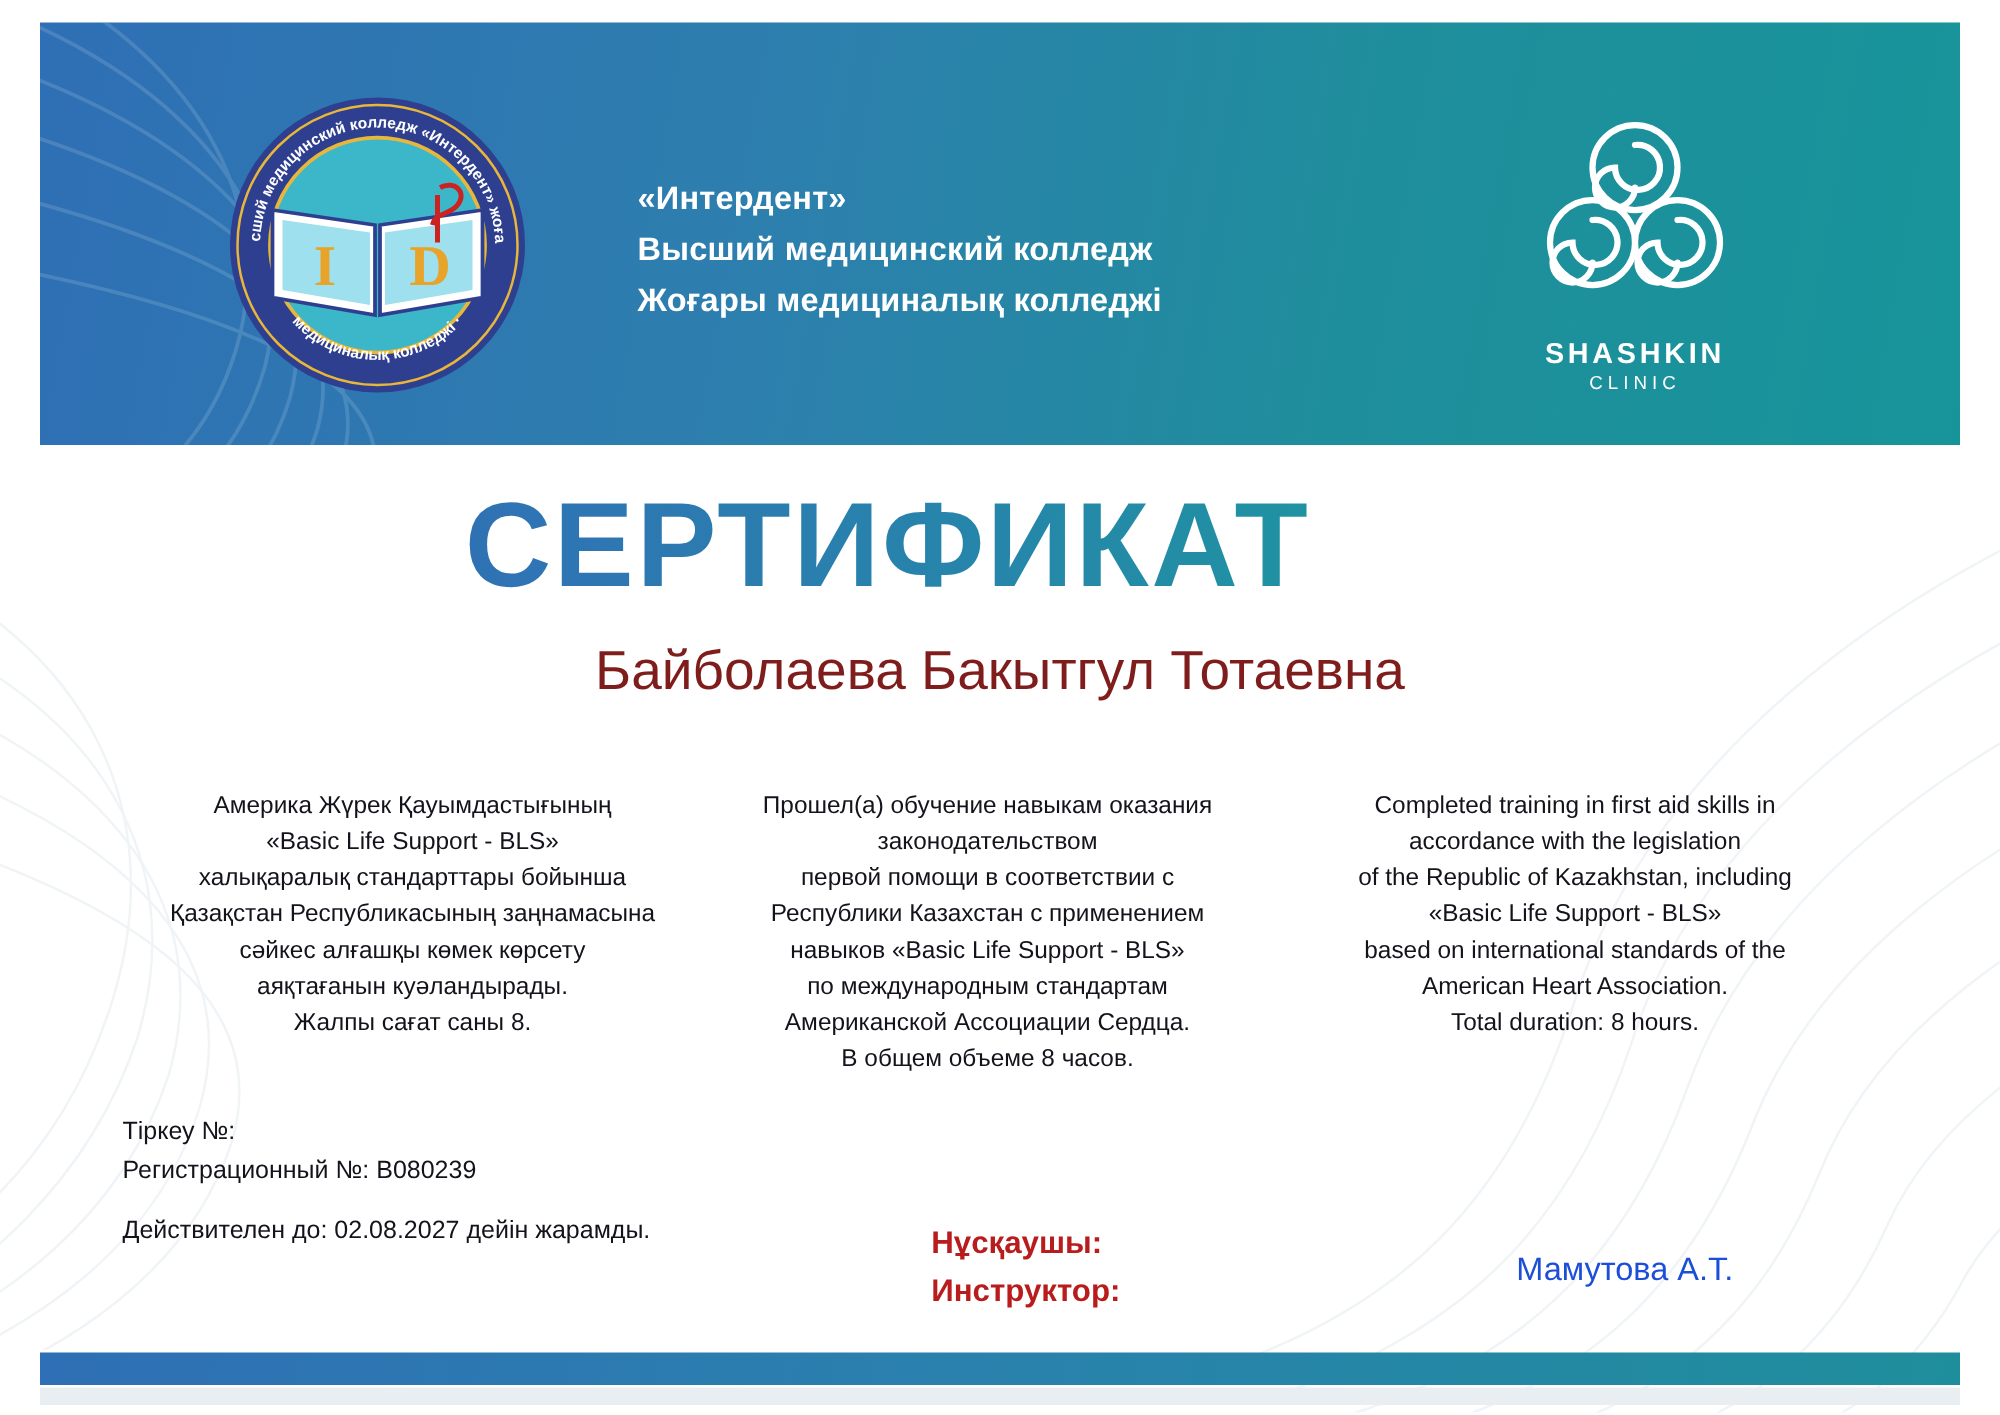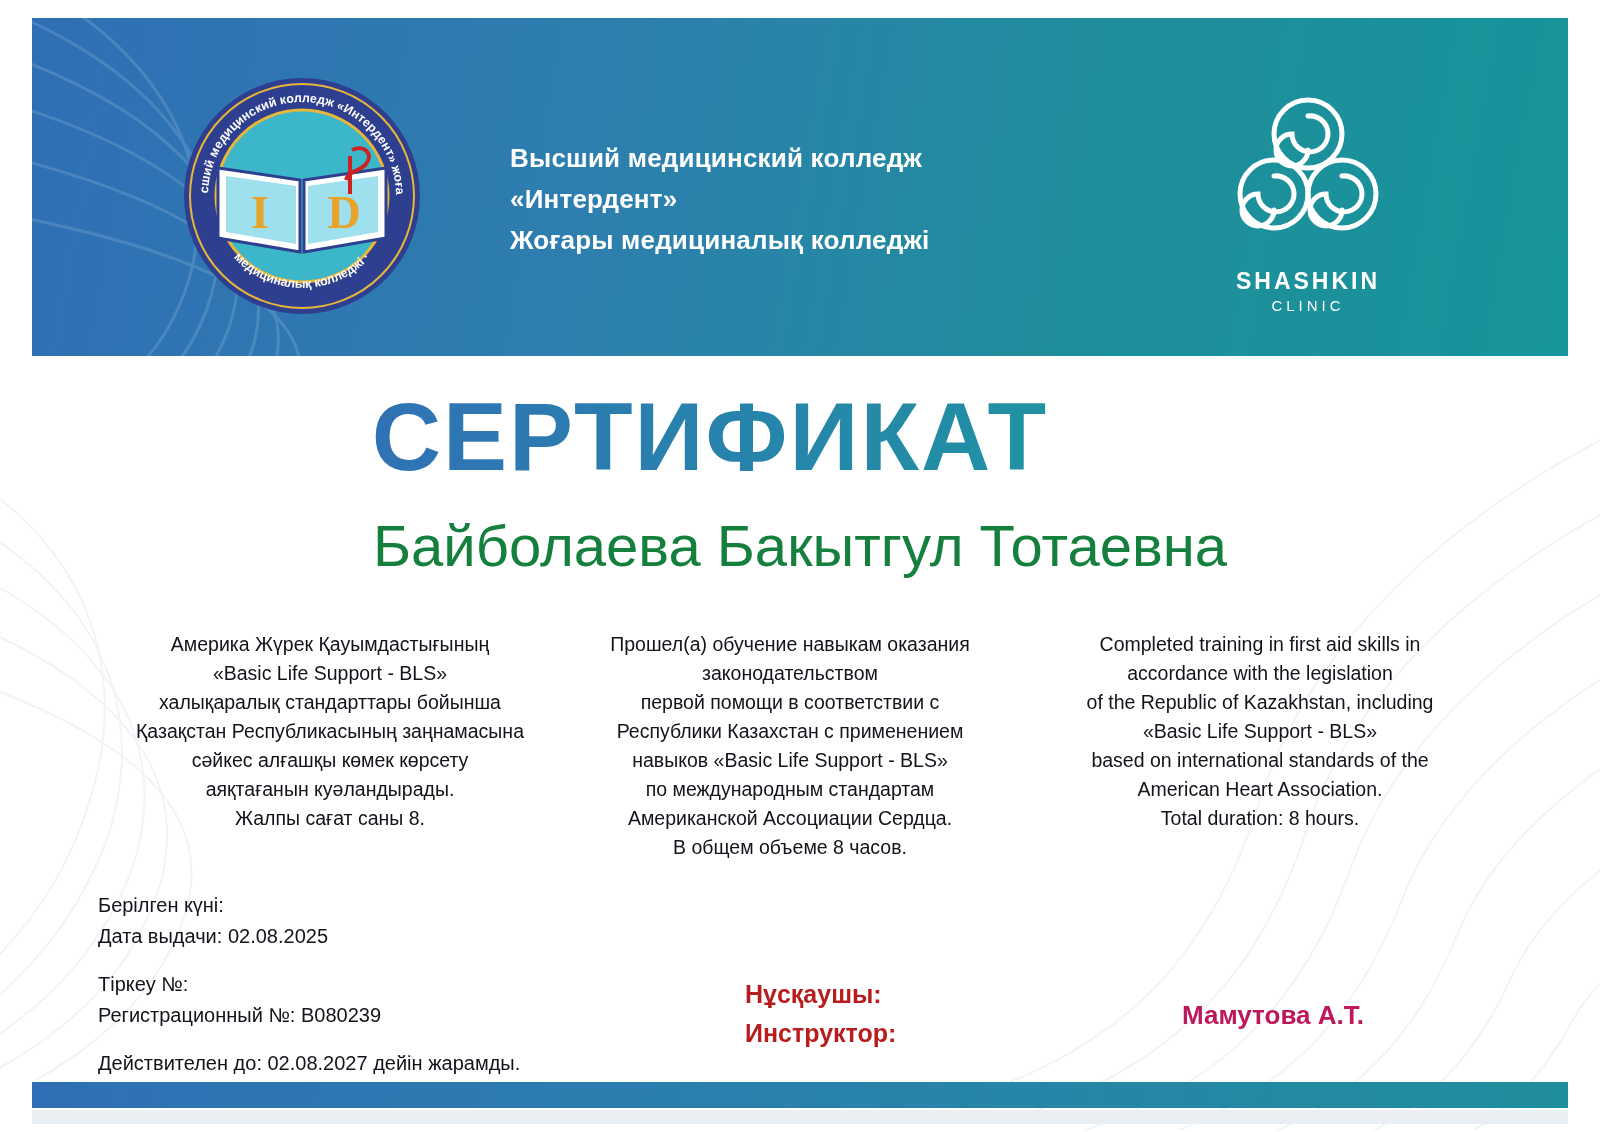--- a/index.html
+++ b/index.html
@@ -110,22 +110,22 @@
     -webkit-background-clip: text;
     background-clip: text;
     color: transparent;
   }
   .recipient {
     position: absolute;
     top: 512px;
     left: 0;
     width: 1600px;
     text-align: center;
-    font-size: 58px;
-    color: #15803d;
+    font-size: 44px;
+    color: #7f1d1d;
     font-weight: 500;
   }
   
   .columns {
     position: absolute;
     top: 630px;
     left: 130px;
     width: 1340px;
     display: flex;
     justify-content: space-between;
@@ -155,25 +155,25 @@
     position: absolute;
     left: 745px;
     top: 975px;
     font-size: 25px;
     font-weight: bold;
     line-height: 39px;
     color: #b91c1c;
   }
   .instructor-name {
     position: absolute;
-    left: 1182px;
+    left: 1213px;
     top: 1000px;
     font-size: 26px;
-    font-weight: bold;
-    color: #be185d;
+    font-weight: normal;
+    color: #1d4ed8;
   }
   
   .footer {
     position: absolute;
     left: 32px;
     bottom: 24px;
     width: 1536px;
     height: 26px;
     background: linear-gradient(95deg, #2f6fb5 0%, #2a80ae 45%, #1f8e9c 100%);
   }
@@ -247,22 +247,22 @@
         <path d="M44 100 L114 110 L114 168 L44 156 Z" fill="#9fe0ee"></path>
         <path d="M196 100 L126 110 L126 168 L196 156 Z" fill="#9fe0ee"></path>
         <text x="78" y="152" font-size="46" font-weight="bold" fill="#e8a42a" text-anchor="middle" font-family="Liberation Serif, serif">I</text>
         <text x="162" y="152" font-size="46" font-weight="bold" fill="#e8a42a" text-anchor="middle" font-family="Liberation Serif, serif">D</text>
         <path d="M170 74 C 182 68, 192 78, 184 88 C 178 96, 166 94, 164 104" stroke="#cc2222" stroke-width="4" fill="none"></path>
         <line x1="168" y1="80" x2="168" y2="118" stroke="#cc2222" stroke-width="4"></line>
       </svg>
     </div>
 
     <div class="college-name">
+      <div>«Интердент»</div>
       <div>Высший медицинский колледж</div>
-      <div>«Интердент»</div>
       <div>Жоғары медициналық колледжі</div>
     </div>
 
     <div class="shashkin">
       <svg viewBox="0 0 180 170" width="180" height="170">
         <g stroke="#ffffff" stroke-width="5" fill="none" stroke-linecap="round">
           <circle cx="90" cy="46" r="34"></circle>
           <circle cx="56" cy="106" r="34"></circle>
           <circle cx="124" cy="106" r="34"></circle>
           <path d="M90 28 A 18 18 0 1 1 74 46 A 16 16 0 1 0 90 62"></path>
@@ -304,24 +304,20 @@
       <div>of the Republic of Kazakhstan, including</div>
       <div>«Basic Life Support - BLS»</div>
       <div>based on international standards of the</div>
       <div>American Heart Association.</div>
       <div>Total duration: 8 hours.</div>
     </div>
   </div>
 
   <div class="details">
     <div class="grp">
-      <div>Берілген күні:</div>
-      <div>Дата выдачи: 02.08.2025</div>
-    </div>
-    <div class="grp">
       <div>Тіркеу №:</div>
       <div>Регистрационный №: B080239</div>
     </div>
     <div>Действителен до: 02.08.2027 дейін жарамды.</div>
   </div>
 
   <div class="instructor-label">
     <div>Нұсқаушы:</div>
     <div>Инструктор:</div>
   </div>

